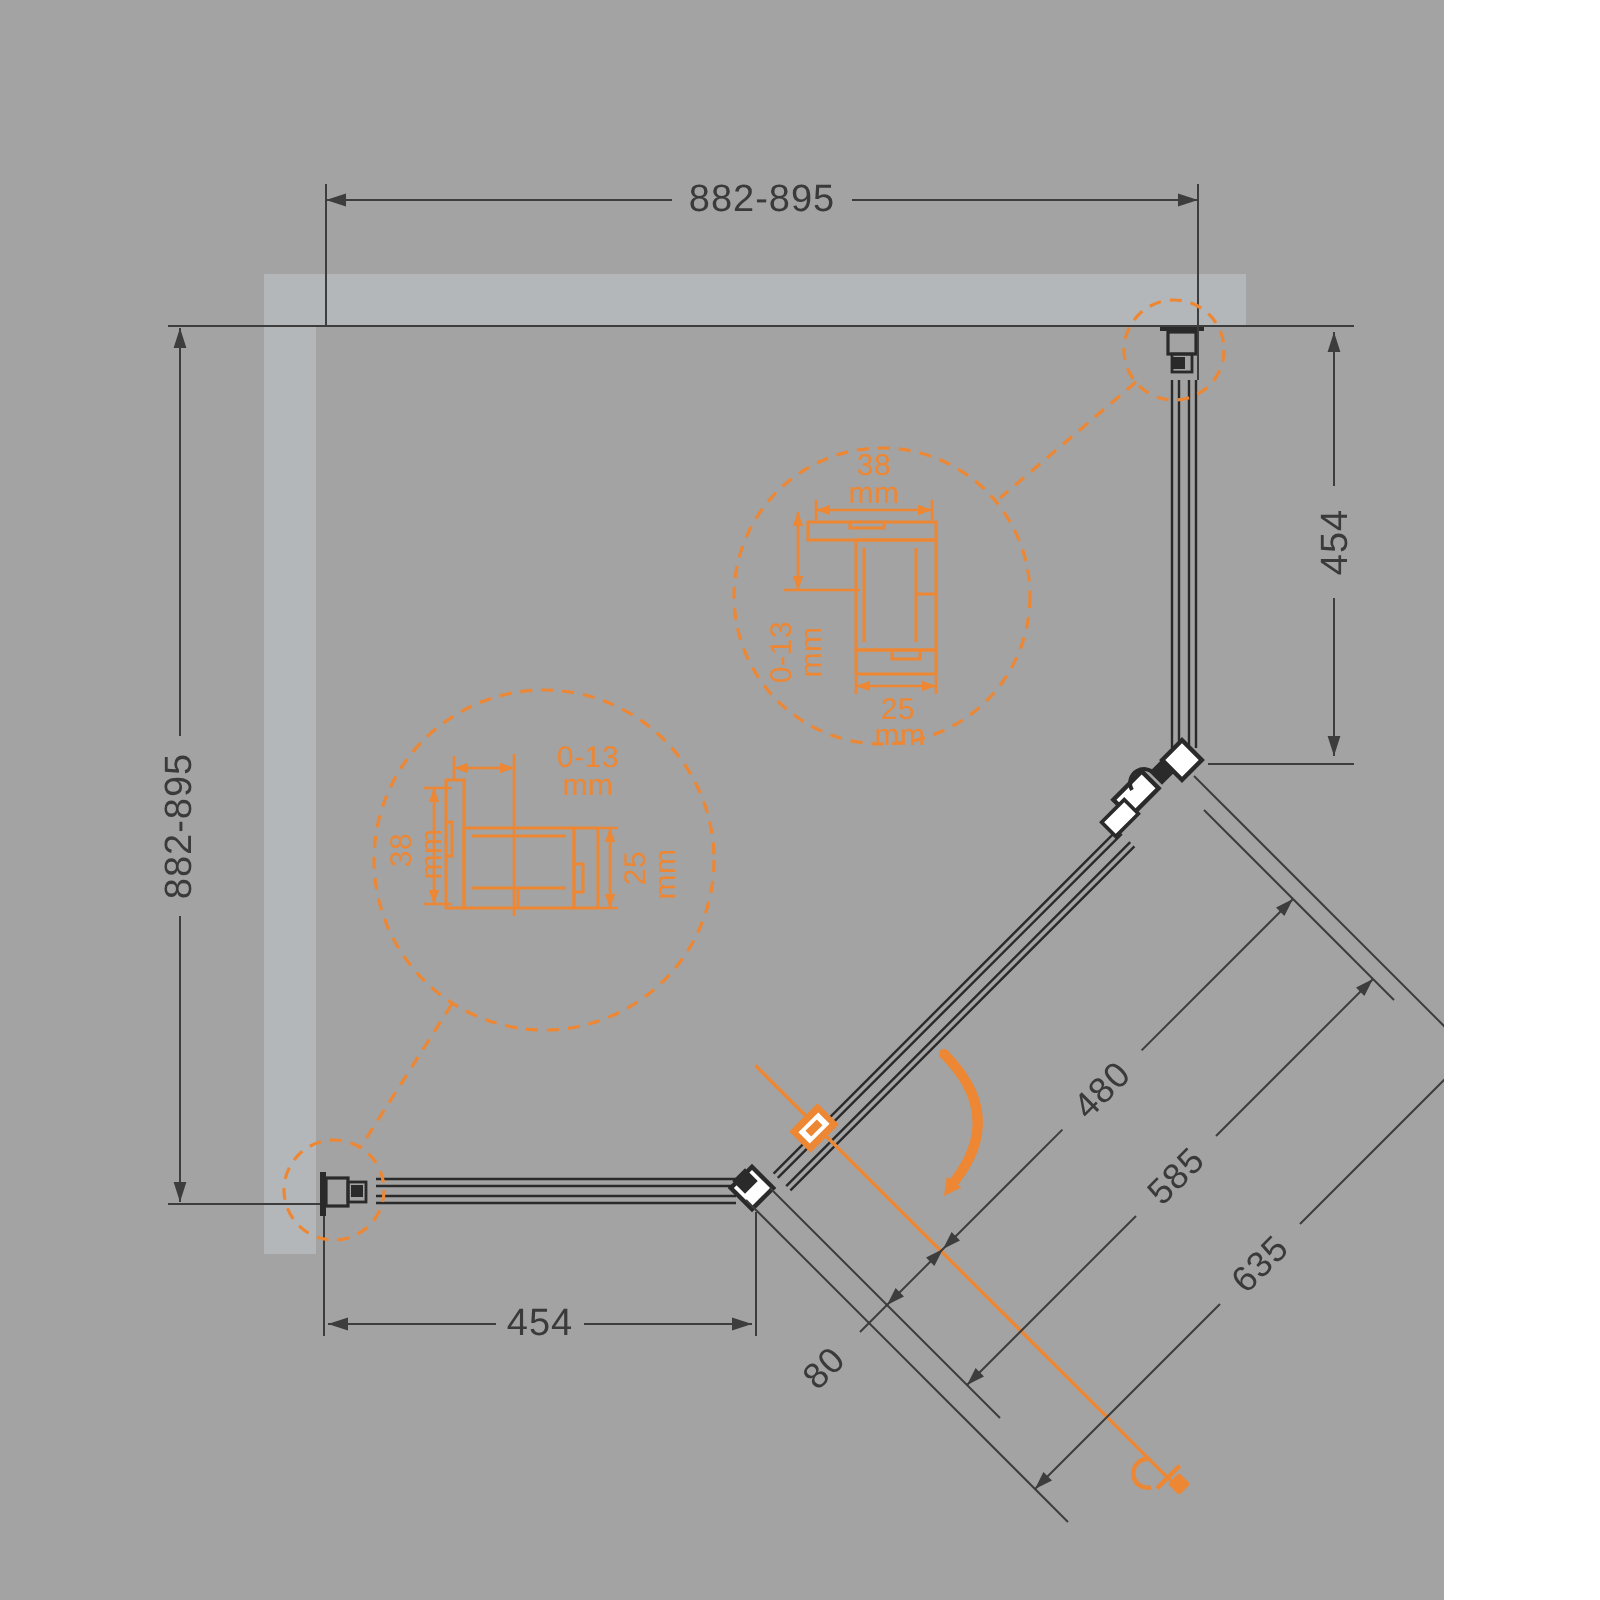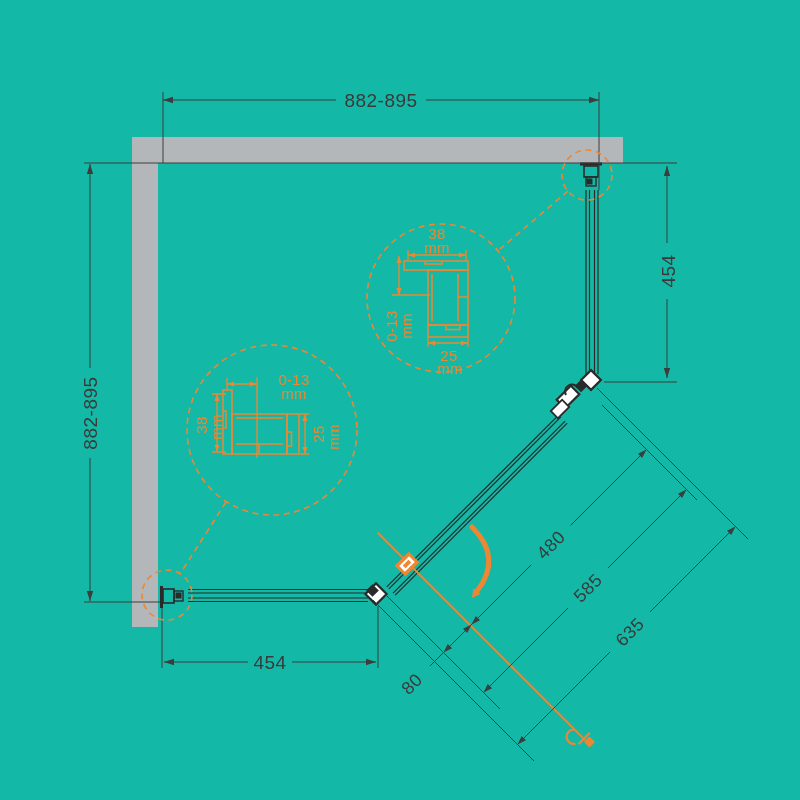--- a/index.html
+++ b/index.html
@@ -1,16 +1,16 @@
 <!DOCTYPE html>
 <html style="--accent: #ED8733; --wall: #B4B7B9; --line: #3D3D3D;"><head>
 <meta charset="utf-8">
 <style>
   html,body{margin:0;padding:0;background:#ffffff;}
-  #stage{width:800px;height:800px;position:relative;background:#14b8a6;overflow:hidden;}
+  #stage{width:722px;height:800px;position:relative;background:#a3a3a3;overflow:hidden;}
   svg{display:block;}
   
   .ln{stroke:var(--line);stroke-width:1;fill:none;}
   .lnf{fill:var(--line);stroke:none;}
   .pnl{stroke:#2a2a2a;stroke-width:1.2;fill:none;}
   .hw{stroke:#2a2a2a;stroke-width:2.2;fill:#ffffff;}
   .hwf{fill:#2a2a2a;stroke:none;}
   .wall{fill:var(--wall);stroke:none;}
   .org{stroke:var(--accent);fill:none;}
   .orgf{fill:var(--accent);stroke:none;}

